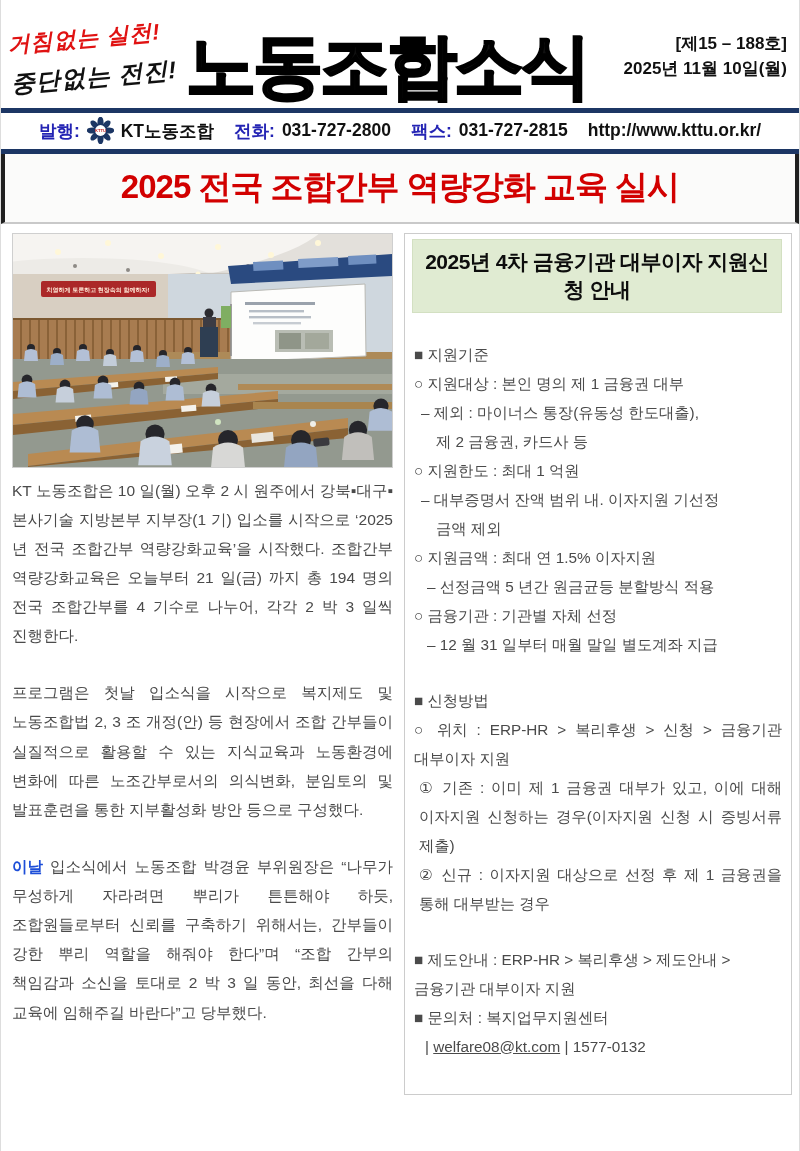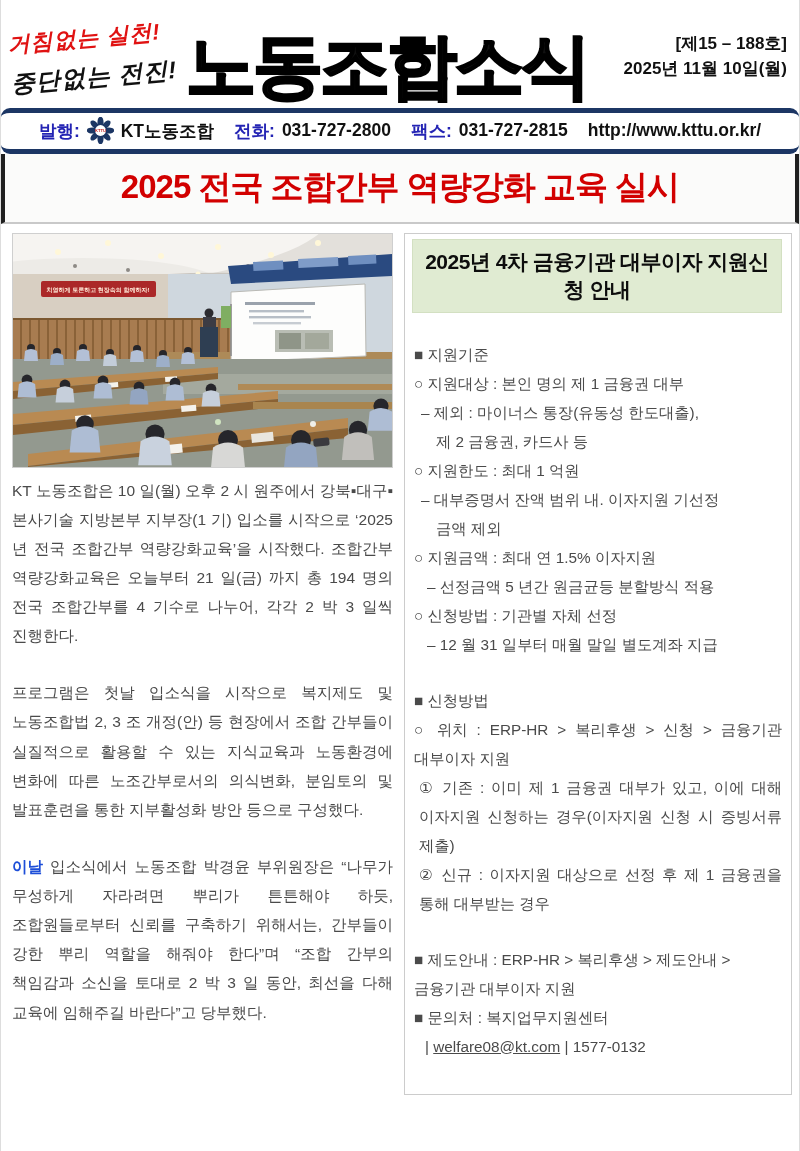--- a/index.html
+++ b/index.html
@@ -13,21 +13,21 @@
   .masthead{display:flex;align-items:center;padding:6px 10px 2px 8px;height:100px;}
   .slogan{width:168px;transform:rotate(-5deg);margin-top:4px;}
   .slogan .l1{font-size:22px;font-weight:900;font-style:italic;color:#e01212;white-space:nowrap;letter-spacing:1px;}
   .slogan .l2{font-size:24px;font-weight:900;font-style:italic;color:#111;white-space:nowrap;margin-top:8px;letter-spacing:1px;}
   .mast-title{flex:1;text-align:center;font-size:70px;font-weight:900;letter-spacing:-3px;
     -webkit-text-stroke:2.5px #000;line-height:1;white-space:nowrap;margin-top:20px;}
   .mast-info{width:190px;text-align:right;font-size:17px;font-weight:600;line-height:1.5;padding-right:2px;}
   
   .pubbar{border-top:5px solid #1c3664;border-bottom:5px solid #1c3664;
     display:flex;align-items:center;justify-content:center;gap:20px;
-    padding:4px 0 5px;font-size:17.5px;font-weight:700;border-radius:9px;}
+    padding:4px 0 5px;font-size:17.5px;font-weight:700;}
   .pubbar .grp{display:flex;align-items:center;gap:7px;white-space:nowrap;}
   .pubbar .blue{color:#2424b4;}
   .kttu-logo{width:27px;height:27px;display:block;}
   
   .headline-box{border-left:4px solid #1f1f1f;border-right:4px solid #1f1f1f;border-bottom:2px solid #c9c9c9;
     background:#fbfbfa;text-align:center;padding:13px 6px 15px;}
   .headline{color:#d20000;font-size:33px;font-weight:800;letter-spacing:-1px;line-height:1.2;}
   .subheadline{color:#0d0d0d;font-size:29px;font-weight:800;letter-spacing:-1px;margin-top:12px;line-height:1.2;}
   
   .content{display:flex;gap:11px;padding:9px 7px 0 11px;align-items:flex-start;}
@@ -289,21 +289,21 @@
       <div class="notice-lines">
         <div class="n-line gap">■ 지원기준</div>
         <div class="n-line">○ 지원대상 : 본인 명의 제 1 금융권 대부</div>
         <div class="n-sub">– 제외 : 마이너스 통장(유동성 한도대출),</div>
         <div class="n-sub2">제 2 금융권, 카드사 등</div>
         <div class="n-line">○ 지원한도 : 최대 1 억원</div>
         <div class="n-sub">– 대부증명서 잔액 범위 내. 이자지원 기선정</div>
         <div class="n-sub2">금액 제외</div>
         <div class="n-line">○ 지원금액 : 최대 연 1.5% 이자지원</div>
         <div class="n-sub15">– 선정금액 5 년간 원금균등 분할방식 적용</div>
-        <div class="n-line">○ 신청방법 : 기관별 자체 선정</div>
+        <div class="n-line">○ 금융기관 : 기관별 자체 선정</div>
         <div class="n-sub15">– 12 월 31 일부터 매월 말일 별도계좌 지급</div>
         <div class="n-line gap">■ 신청방법</div>
         <div class="n-line n-just">○ 위치 : ERP-HR &gt; 복리후생 &gt; 신청 &gt; 금융기관 대부이자 지원</div>
         <div class="n-num">① 기존 : 이미 제 1 금융권 대부가 있고, 이에 대해 이자지원 신청하는 경우(이자지원 신청 시 증빙서류 제출)</div>
         <div class="n-num">② 신규 : 이자지원 대상으로 선정 후 제 1 금융권을 통해 대부받는 경우</div>
         <div class="n-line gap">■ 제도안내 : ERP-HR &gt; 복리후생 &gt; 제도안내 &gt; 금융기관 대부이자 지원</div>
         <div class="n-line">■ 문의처 : 복지업무지원센터</div>
         <div class="n-contact">
           <span>|</span>
           <a class="email-link">welfare08@kt.com</a>

